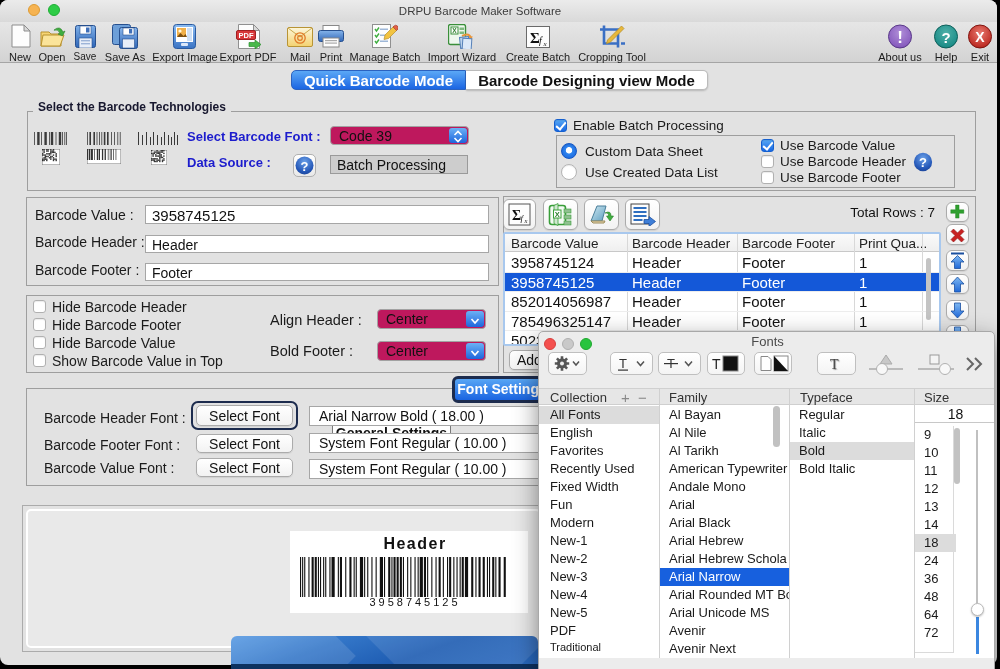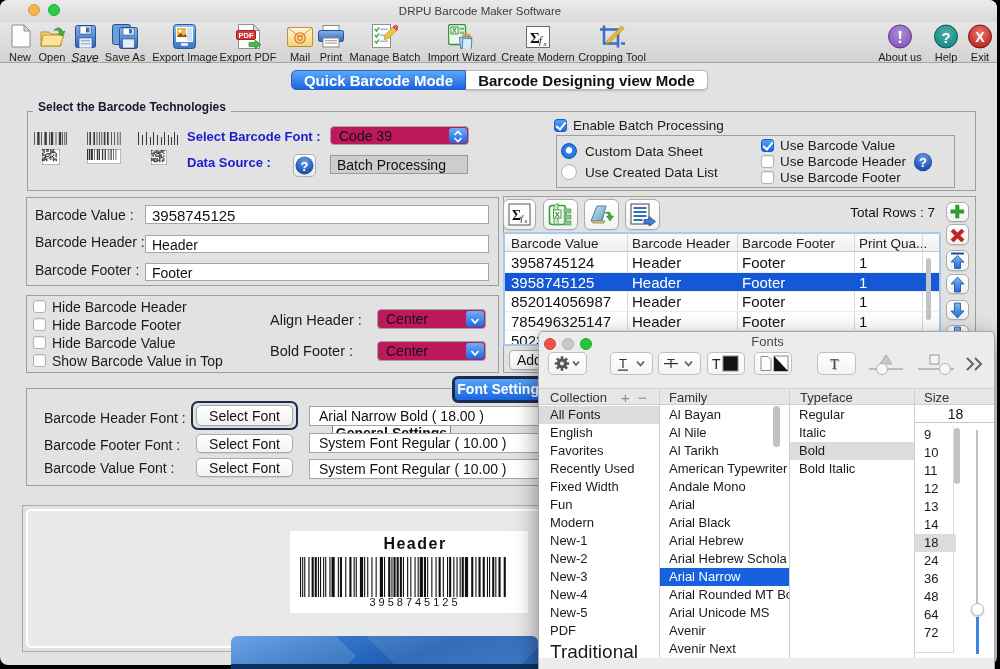--- a/index.html
+++ b/index.html
@@ -139,29 +139,29 @@
     <text x="4" y="16.5" font-size="15" font-weight="bold" font-family="Liberation Serif" fill="#111">Σ</text>
     <text x="13" y="18" font-size="10" font-style="italic" font-family="Liberation Serif" fill="#111">f</text>
     <text x="17.5" y="19.5" font-size="7" font-style="italic" font-family="Liberation Serif" fill="#111">x</text>
   </svg>
 <svg class="abs" style="left:600px;top:25px;" width="25" height="24" viewBox="0 0 25 24">
     <path d="M4 0.5 v4 h-4 M4 4.5 h14 v14 M21 18.5 h4 M18 18.5 v4 M18 18.5 h-14 v-14" fill="none" stroke="#3a6fc4" stroke-width="2.6"></path>
     <path d="M21.5 1 l2.5 2.5 -14 14 -3.5 1 1 -3.5z" fill="#e8b83a" stroke="#b8912d" stroke-width="0.8"></path>
   </svg>
 <div class="abs" style="left:-50px;top:51px;width:140px;text-align:center;font-size:11px;color:#1c1c1c;">New</div>
 <div class="abs" style="left:-18px;top:51px;width:140px;text-align:center;font-size:11px;color:#1c1c1c;">Open</div>
-<div class="abs" style="left:15px;top:51px;width:140px;text-align:center;font-size:12px;color:#1c1c1c;font-style:italic;">Save</div>
+<div class="abs" style="left:15px;top:51px;width:140px;text-align:center;font-size:10px;color:#1c1c1c;">Save</div>
 <div class="abs" style="left:55px;top:51px;width:140px;text-align:center;font-size:11px;color:#1c1c1c;">Save As</div>
 <div class="abs" style="left:115px;top:51px;width:140px;text-align:center;font-size:11px;color:#1c1c1c;">Export Image</div>
 <div class="abs" style="left:178px;top:51px;width:140px;text-align:center;font-size:11px;color:#1c1c1c;">Export PDF</div>
 <div class="abs" style="left:230px;top:51px;width:140px;text-align:center;font-size:11px;color:#1c1c1c;">Mail</div>
 <div class="abs" style="left:261px;top:51px;width:140px;text-align:center;font-size:11px;color:#1c1c1c;">Print</div>
 <div class="abs" style="left:315px;top:51px;width:140px;text-align:center;font-size:11px;color:#1c1c1c;">Manage Batch</div>
 <div class="abs" style="left:392px;top:51px;width:140px;text-align:center;font-size:11px;color:#1c1c1c;">Import Wizard</div>
-<div class="abs" style="left:468px;top:51px;width:140px;text-align:center;font-size:11px;color:#1c1c1c;">Create Modern</div>
+<div class="abs" style="left:468px;top:51px;width:140px;text-align:center;font-size:11px;color:#1c1c1c;">Create Batch</div>
 <div class="abs" style="left:542px;top:51px;width:140px;text-align:center;font-size:11px;color:#1c1c1c;">Cropping Tool</div>
 <div class="abs" style="left:830px;top:51px;width:140px;text-align:center;font-size:11px;color:#1c1c1c;">About us</div>
 <div class="abs" style="left:876px;top:51px;width:140px;text-align:center;font-size:11px;color:#1c1c1c;">Help</div>
 <div class="abs" style="left:910px;top:51px;width:140px;text-align:center;font-size:11px;color:#1c1c1c;">Exit</div>
 <svg class="abs" style="left:886px;top:24px;" width="110" height="25" viewBox="0 0 110 25">
 <defs>
 <radialGradient id="pur" cx="0.5" cy="0.35" r="0.8">
         <stop offset="0" stop-color="#b08fd8"></stop>
         <stop offset="0.7" stop-color="#8a5fc0"></stop>
         <stop offset="1" stop-color="#6a3fa0"></stop>
@@ -752,21 +752,21 @@
     <div style="position:absolute;left:0px;top:128px;width:120px;height:18px;font-size:13px;color:#1a1a1a;padding:1px 0 0 11px;">Recently Used</div>
     <div style="position:absolute;left:0px;top:146px;width:120px;height:18px;font-size:13px;color:#1a1a1a;padding:1px 0 0 11px;">Fixed Width</div>
     <div style="position:absolute;left:0px;top:164px;width:120px;height:18px;font-size:13px;color:#1a1a1a;padding:1px 0 0 11px;">Fun</div>
     <div style="position:absolute;left:0px;top:182px;width:120px;height:18px;font-size:13px;color:#1a1a1a;padding:1px 0 0 11px;">Modern</div>
     <div style="position:absolute;left:0px;top:200px;width:120px;height:18px;font-size:13px;color:#1a1a1a;padding:1px 0 0 11px;">New-1</div>
     <div style="position:absolute;left:0px;top:218px;width:120px;height:18px;font-size:13px;color:#1a1a1a;padding:1px 0 0 11px;">New-2</div>
     <div style="position:absolute;left:0px;top:236px;width:120px;height:18px;font-size:13px;color:#1a1a1a;padding:1px 0 0 11px;">New-3</div>
     <div style="position:absolute;left:0px;top:254px;width:120px;height:18px;font-size:13px;color:#1a1a1a;padding:1px 0 0 11px;">New-4</div>
     <div style="position:absolute;left:0px;top:272px;width:120px;height:18px;font-size:13px;color:#1a1a1a;padding:1px 0 0 11px;">New-5</div>
     <div style="position:absolute;left:0px;top:290px;width:120px;height:18px;font-size:13px;color:#1a1a1a;padding:1px 0 0 11px;">PDF</div>
-    <div style="position:absolute;left:0px;top:308px;width:120px;height:18px;font-size:19px;color:#1a1a1a;padding:1px 0 0 11px;">Traditional</div>
+    <div style="position:absolute;left:0px;top:308px;width:120px;height:18px;font-size:11px;color:#1a1a1a;padding:1px 0 0 11px;">Traditional</div>
     <div style="position:absolute;left:121px;top:74px;width:129px;height:18px;color:#1a1a1a;font-size:13px;padding:1px 0 0 9px;white-space:nowrap;overflow:hidden;">Al Bayan</div>
     <div style="position:absolute;left:121px;top:92px;width:129px;height:18px;color:#1a1a1a;font-size:13px;padding:1px 0 0 9px;white-space:nowrap;overflow:hidden;">Al Nile</div>
     <div style="position:absolute;left:121px;top:110px;width:129px;height:18px;color:#1a1a1a;font-size:13px;padding:1px 0 0 9px;white-space:nowrap;overflow:hidden;">Al Tarikh</div>
     <div style="position:absolute;left:121px;top:128px;width:129px;height:18px;color:#1a1a1a;font-size:13px;padding:1px 0 0 9px;white-space:nowrap;overflow:hidden;">American Typewriter</div>
     <div style="position:absolute;left:121px;top:146px;width:129px;height:18px;color:#1a1a1a;font-size:13px;padding:1px 0 0 9px;white-space:nowrap;overflow:hidden;">Andale Mono</div>
     <div style="position:absolute;left:121px;top:164px;width:129px;height:18px;color:#1a1a1a;font-size:13px;padding:1px 0 0 9px;white-space:nowrap;overflow:hidden;">Arial</div>
     <div style="position:absolute;left:121px;top:182px;width:129px;height:18px;color:#1a1a1a;font-size:13px;padding:1px 0 0 9px;white-space:nowrap;overflow:hidden;">Arial Black</div>
     <div style="position:absolute;left:121px;top:200px;width:129px;height:18px;color:#1a1a1a;font-size:13px;padding:1px 0 0 9px;white-space:nowrap;overflow:hidden;">Arial Hebrew</div>
     <div style="position:absolute;left:121px;top:218px;width:129px;height:18px;color:#1a1a1a;font-size:13px;padding:1px 0 0 9px;white-space:nowrap;overflow:hidden;">Arial Hebrew Schola</div>
     <div style="position:absolute;left:121px;top:236px;width:129px;height:18px;background:#1760de;color:#fff;font-size:13px;padding:1px 0 0 9px;white-space:nowrap;overflow:hidden;">Arial Narrow</div>

